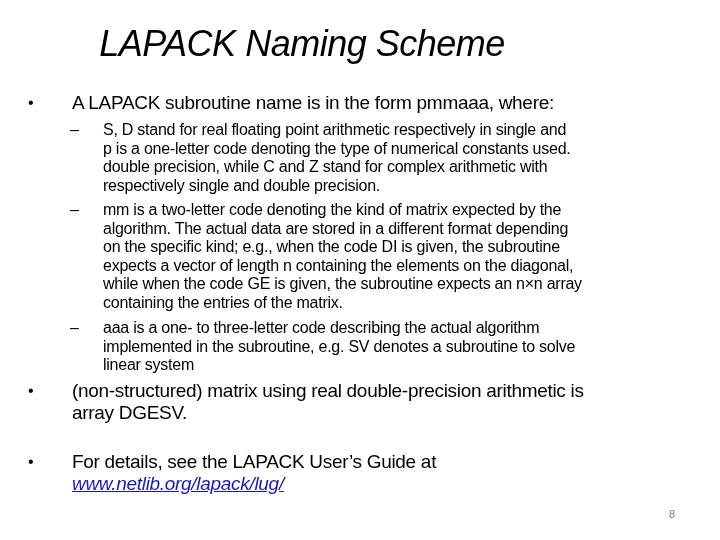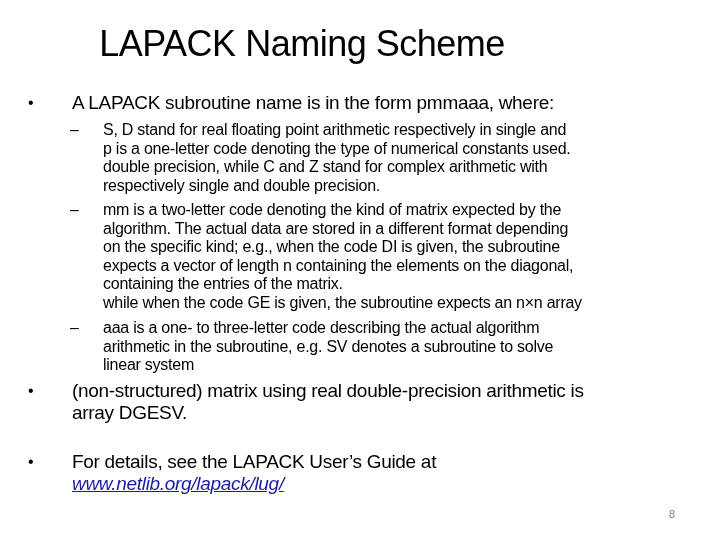--- a/index.html
+++ b/index.html
@@ -2,21 +2,21 @@
 <html><head>
 <meta charset="utf-8">
 <style>
   html, body { margin: 0; padding: 0; }
   body {
     width: 720px; height: 540px; background: #ffffff; position: relative; overflow: hidden;
     font-family: "Liberation Sans", sans-serif; color: #000;
   }
   .title {
     position: absolute; left: 0; top: 22px; width: 604px; text-align: center;
-    font-size: 36px; letter-spacing: -0.5px; line-height: 44px;
+    font-size: 36px; letter-spacing: -0.5px; line-height: 44px; font-style: italic;
   }
   .content { position: absolute; left: 0; top: 0; width: 720px; }
   .l1 { position: absolute; left: 72px; width: 630px; font-size: 19px; line-height: 22px; letter-spacing: -0.3px; }
   .l1 .bullet { position: absolute; left: -44px; top: 0; font-size: 16px; }
   .l2 { position: absolute; left: 103px; width: 600px; font-size: 16px; line-height: 18.5px; letter-spacing: -0.25px; }
   .l2 .dash { position: absolute; left: -33px; top: 0; }
   .link { color: #1a1aa6; text-decoration: underline; font-style: italic; }
   .page-num { position: absolute; left: 669px; top: 508px; font-size: 11px; color: #808080; }
 </style>
 </head>
@@ -39,28 +39,28 @@
       <div>double precision, while C and Z stand for complex arithmetic with</div>
       <div>respectively single and double precision.</div>
     </div>
 
     <div class="l2" style="top:201px;">
       <span class="dash">–</span>
       <div>mm is a two-letter code denoting the kind of matrix expected by the</div>
       <div>algorithm. The actual data are stored in a different format depending</div>
       <div>on the specific kind; e.g., when the code DI is given, the subroutine</div>
       <div>expects a vector of length n containing the elements on the diagonal,</div>
+      <div>while when the code GE is given, the subroutine expects an n×n array</div>
       <div>containing the entries of the matrix.</div>
-      <div>while when the code GE is given, the subroutine expects an n×n array</div>
     </div>
 
     <div class="l2" style="top:319px;">
       <span class="dash">–</span>
       <div>aaa is a one- to three-letter code describing the actual algorithm</div>
-      <div>arithmetic in the subroutine, e.g. SV denotes a subroutine to solve</div>
+      <div>implemented in the subroutine, e.g. SV denotes a subroutine to solve</div>
       <div>linear system</div>
     </div>
 
     <div class="l1" style="top:380px;">
       <span class="bullet">•</span>
       <div>(non-structured) matrix using real double-precision arithmetic is</div>
       <div>array DGESV.</div>
     </div>
 
     <div class="l1" style="top:451px;">

